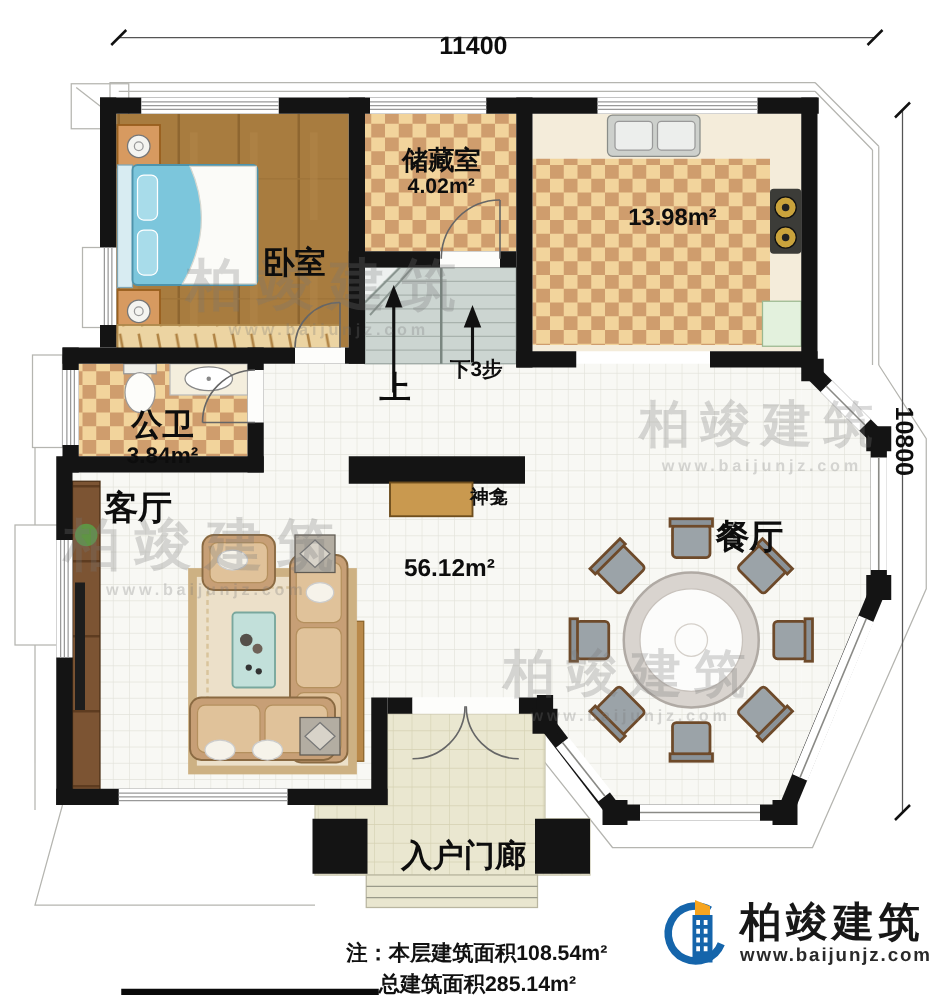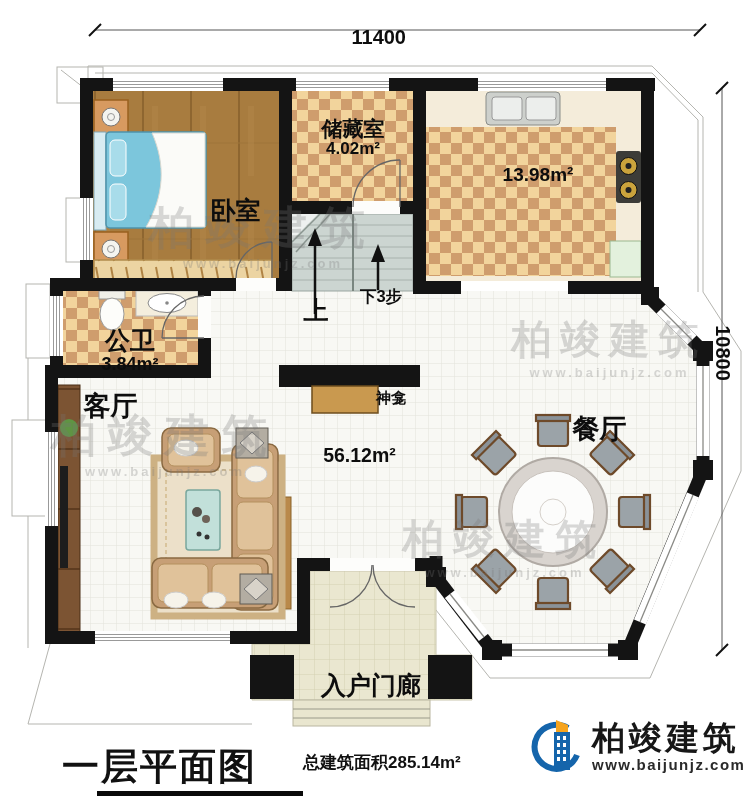--- a/index.html
+++ b/index.html
@@ -381,24 +381,24 @@
 <div class="lbl" style="left:58px;top:392px;width:105px;font-size:27px;">客厅</div>
 <div class="lbl" style="left:287px;top:445px;width:145px;font-size:19.5px;">56.12m²</div>
 <div class="lbl" style="left:312px;top:390px;width:66px;font-size:15px;padding-left:46px;">神龛</div>
 <div class="lbl" style="left:542px;top:415px;width:115px;font-size:27px;">餐厅</div>
 <div class="lbl" style="left:276px;top:633px;width:190px;font-size:25px;margin-top:39px;">入户门廊</div>
 <div class="lbl" style="left:301px;top:297px;width:30px;font-size:25px;">上</div>
 <div class="lbl" style="left:349px;top:287px;width:64px;font-size:16.5px;text-align:center;">下3步</div>
 </div>
 
 <div id="title-wrap">
-  <span id="title-main">一层平面图</span>
 </div>
 <div id="title-underline"></div>
 <div id="notes">
+  <div id="note-line1">注：本层建筑面积108.54m²</div>
   <div id="note-line2">总建筑面积285.14m²</div>
 </div>
 
 <div id="logo">
   <svg width="56" height="62" viewBox="0 0 56 62">
     <path d="M 40,12 A 22 22 0 1 0 49,39" fill="none" stroke="#1565ab" stroke-width="6"></path>
     <polygon points="28,4 40,9 40,28 28,26" fill="#f6a41e"></polygon>
     <rect x="26" y="16" width="16" height="38" fill="#1565ab"></rect>
     <g fill="#fff">
       <rect x="29" y="20" width="3" height="4"></rect>

